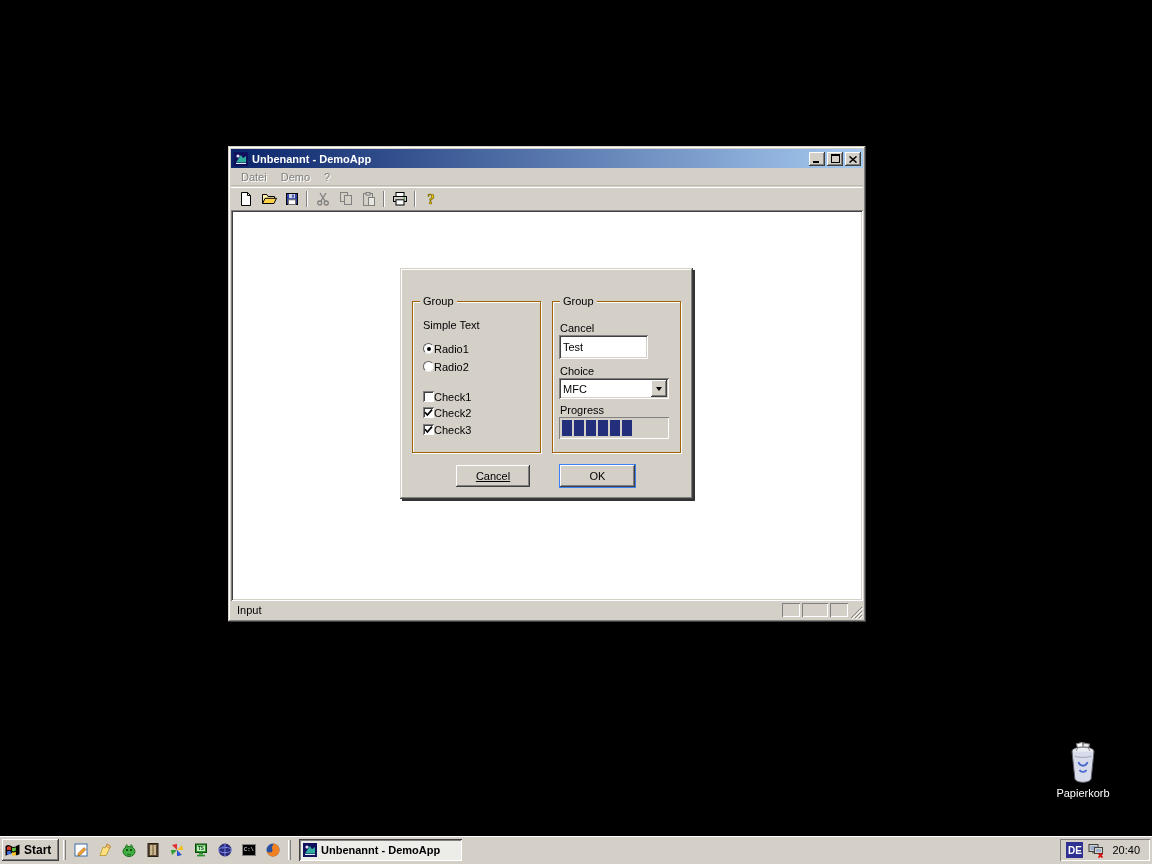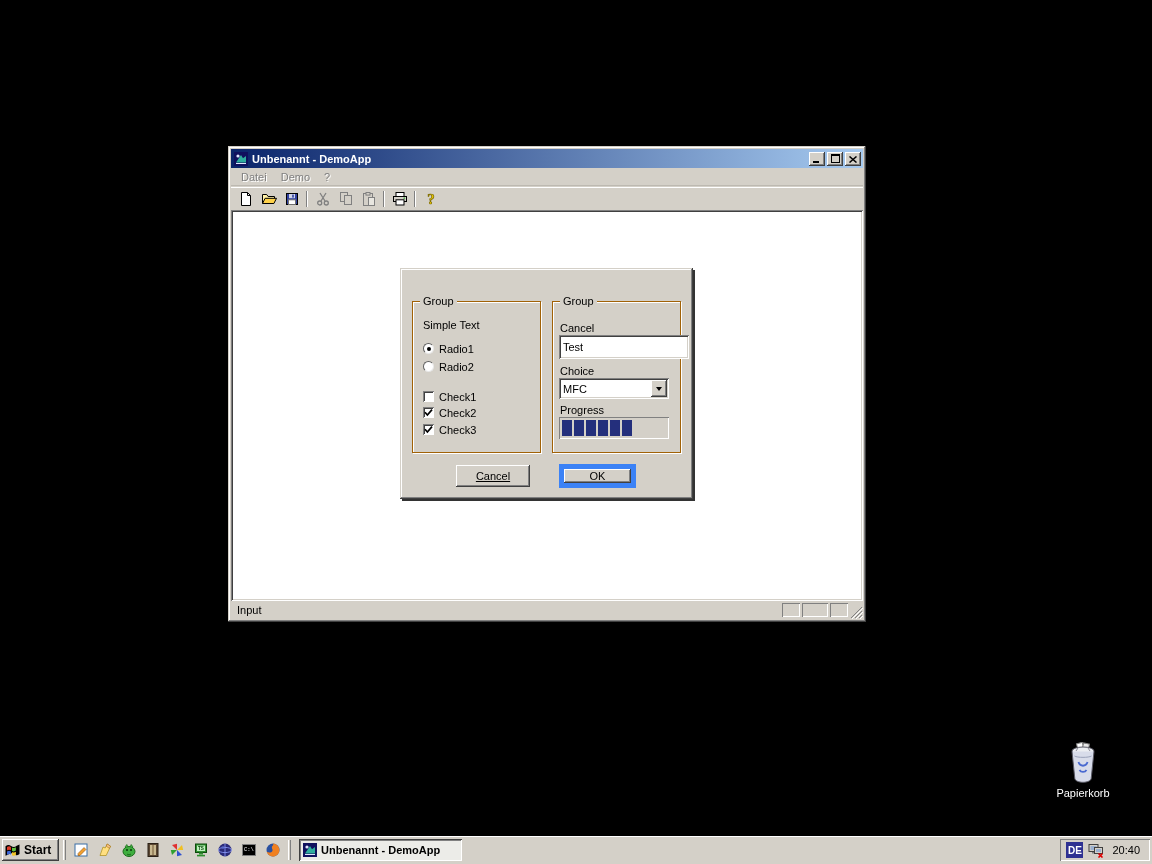--- a/index.html
+++ b/index.html
@@ -64,47 +64,47 @@
     background:var(--window-face,#d4d0c8);
     box-shadow: inset -1px -1px 0 #404040, inset 1px 1px 0 #d4d0c8,
                 inset -2px -2px 0 #808080, inset 2px 2px 0 #ffffff,
                 2px 2px 0 rgba(0,0,0,0.8); }
   .groupbox { position:absolute; border:1px solid #a16207;
     box-shadow: inset 1px 1px 0 #fff, 1px 1px 0 #fff; }
   .group-label { position:absolute; top:-7px; left:7px; background:var(--window-face,#d4d0c8); padding:0 3px; }
   .gb-left  { left:12px;  top:33px; width:129px; height:152px; }
   .gb-right { left:152px; top:33px; width:129px; height:152px; }
   .static-label { position:absolute; white-space:nowrap; }
-  .radio-row,.check-row { position:absolute; display:flex; align-items:center; gap:5px; height:13px; }
+  .radio-row,.check-row { position:absolute; display:flex; align-items:center; height:13px; }
   .radio-circle { width:11px; height:11px; border-radius:50%; background:#fff;
     border:1px solid #707070; border-color:#606060 #e8e8e8 #e8e8e8 #606060; display:flex; }
   .radio-circle .dot { width:4px; height:4px; border-radius:50%; background:#000; margin:auto; display:none; }
   .radio-row.on .dot { display:block; }
   .checkbox { width:11px; height:11px; background:#fff;
     box-shadow: inset 1px 1px 0 #808080, inset -1px -1px 0 #fff, inset 2px 2px 0 #404040;
     display:flex; align-items:center; justify-content:center; }
   .checkbox svg { display:none; }
   .check-row.on .checkbox svg { display:block; }
-  .input-field { position:absolute; left:6px; top:33px; width:130px; height:20px;
+  .input-field { position:absolute; left:6px; top:33px; width:89px; height:20px;
     background:#fff; border:none; outline:none; padding:12px 4px;
     font:11px "Liberation Sans","DejaVu Sans",sans-serif; }
   .combo { position:absolute; left:6px; top:76px; width:110px; height:21px; background:#fff;
     display:flex; align-items:center; }
   .combo-text { flex:1; padding-left:4px; }
   .combo-btn { width:16px; height:17px; margin-right:2px; background:var(--window-face,#d4d0c8);
     display:flex; align-items:center; justify-content:center; }
   .dd-arrow { width:0; height:0; border-left:3.5px solid transparent;
     border-right:3.5px solid transparent; border-top:4px solid #000; }
   .progress { position:absolute; left:6px; top:115px; width:110px; height:22px;
     padding:3px; display:flex; gap:2px; }
   .chunk { width:10px; background:var(--progress-chunk,#242f7c); }
   .btn { position:absolute; height:22px; background:var(--window-face,#d4d0c8);
     display:flex; align-items:center; justify-content:center; }
   .btn-cancel { left:56px; top:197px; width:74px;text-decoration:underline; }
-  .btn-ok { left:159px; top:196px; width:77px; height:24px; border:5px solid #3b82f6; }
+  .btn-ok { left:159px; top:196px; width:77px; height:24px; border:1px solid #3b82f6; }
 
   
   #taskbar { position:absolute; left:0; right:0; bottom:0; height:28px;
     background:var(--window-face,#d4d0c8); box-shadow: inset 0 1px 0 #fff;
     display:flex; align-items:center; padding:0 2px; }
   .start-btn { width:57px; height:22px; display:flex; align-items:center; gap:2px;
     padding-left:2px; font-weight:bold; font-size:12px; background:var(--window-face,#d4d0c8); }
   .tb-grip { width:3px; height:20px; margin:0 4px; border-left:1px solid #fff; border-right:1px solid #808080; }
   .ql { display:flex; align-items:center; gap:2px; }
   .ql-btn { width:22px; height:22px; display:flex; align-items:center; justify-content:center; }

